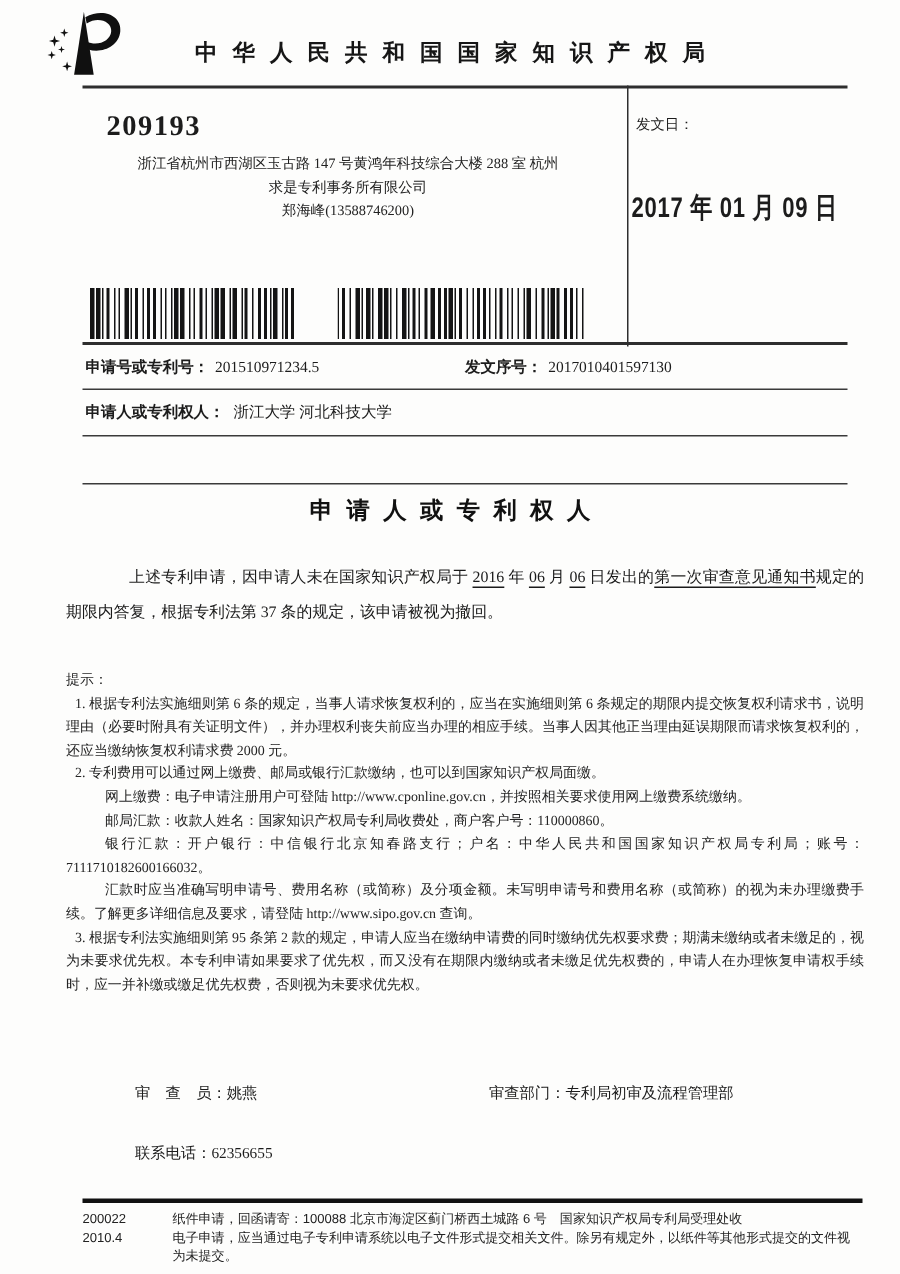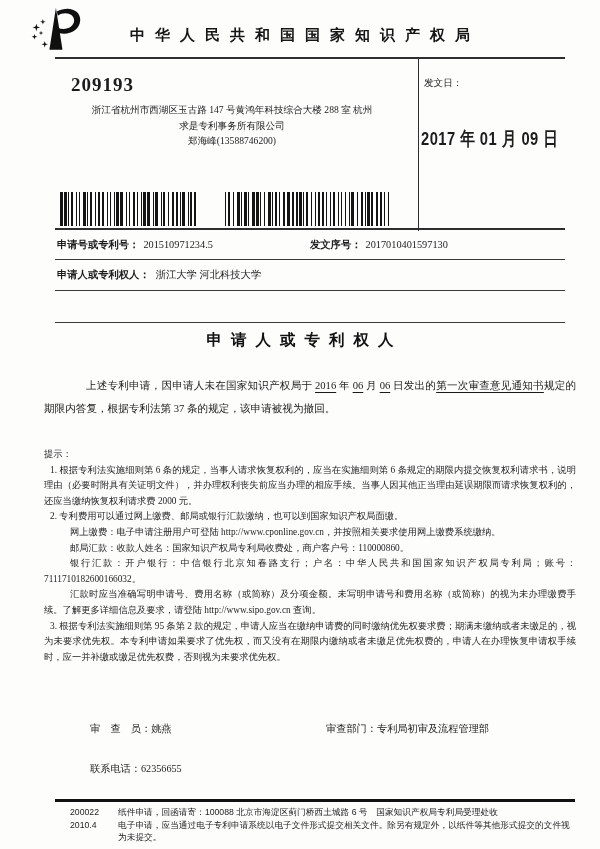--- a/index.html
+++ b/index.html
@@ -63,22 +63,22 @@
   .hints p { margin:0; }
   .hints .item { text-indent:6px; }
   .hints .sub  { text-indent:26px; }
   
   .sig-row { position:absolute; left:90px; right:30px; top:722px; font-size:10.2px; }
   .sig-dept { position:absolute; left:236px; }
   .phone-row { position:absolute; left:90px; top:762px; font-size:10.2px; }
   
   .rule-foot { left:55px; right:25px; top:799px; height:2.5px; background:#111; }
   .footer {
-    position:absolute; left:70px; right:25px; top:806px;
-    display:grid; grid-template-columns:44px 1fr; column-gap:4px;
+    position:absolute; left:55px; right:25px; top:806px;
+    display:grid; grid-template-columns:44px 1fr; column-gap:16px;
     font-family:"Liberation Sans","DejaVu Sans",sans-serif;
     font-size:8.7px; line-height:12.6px; color:#222;
   }
   .foot-codes div { margin-bottom:0; }
   .foot-text { text-align:left; }
 </style>
 </head>
 <body>
 
 <div class="page">

